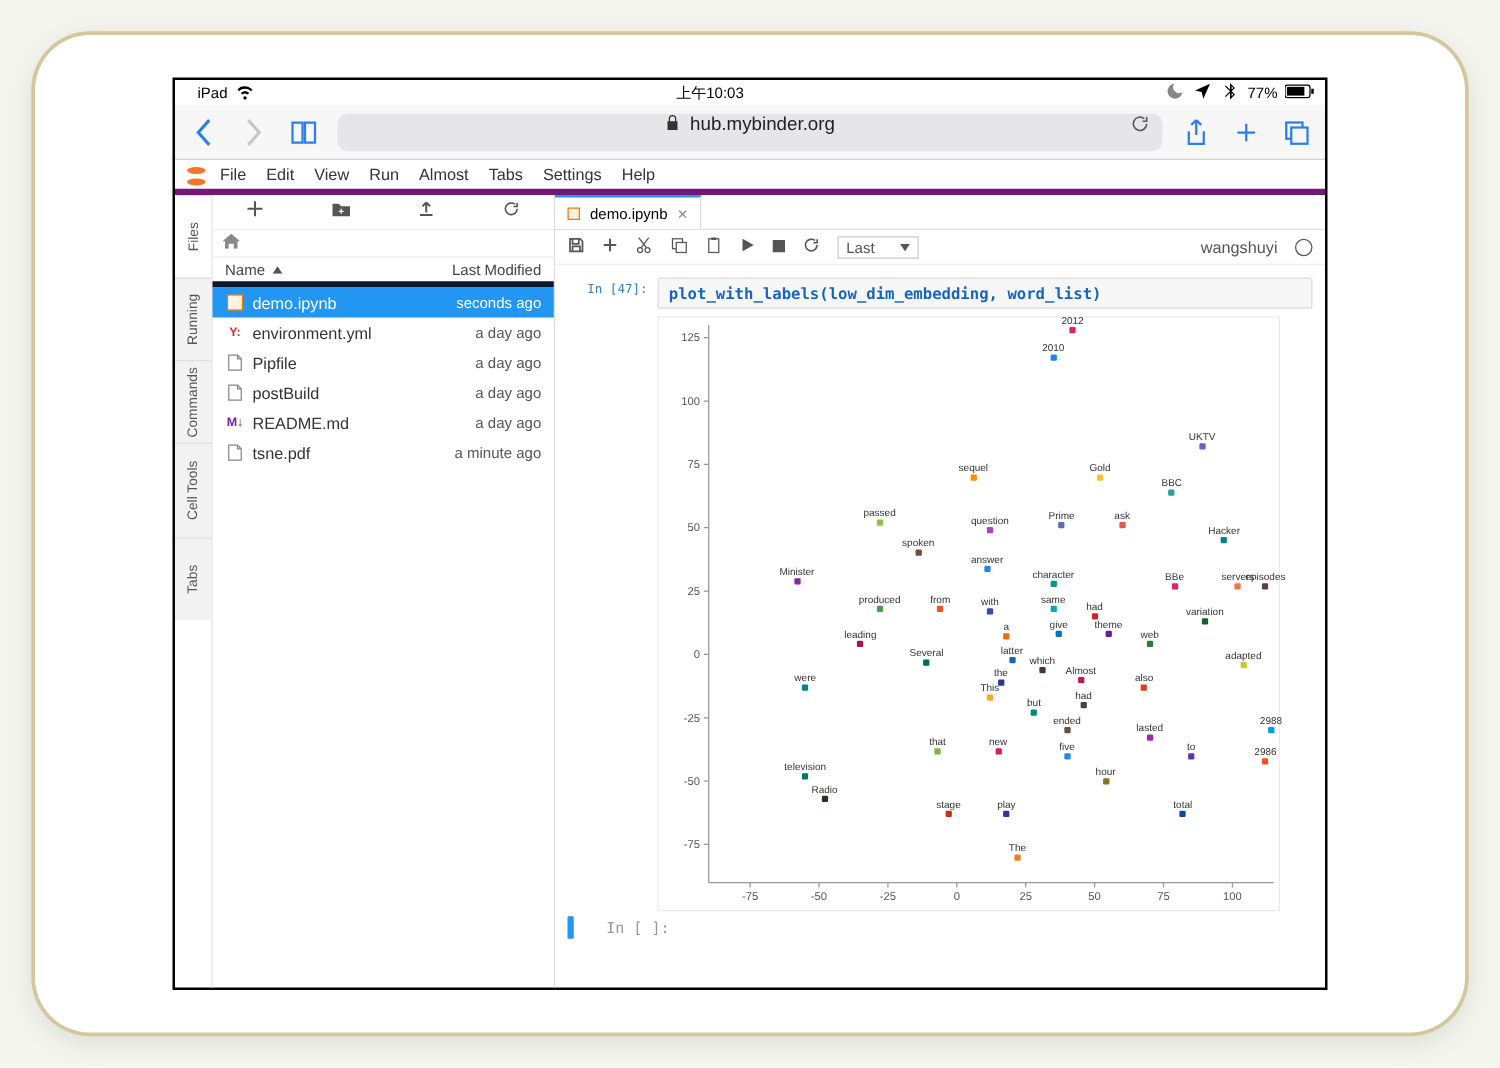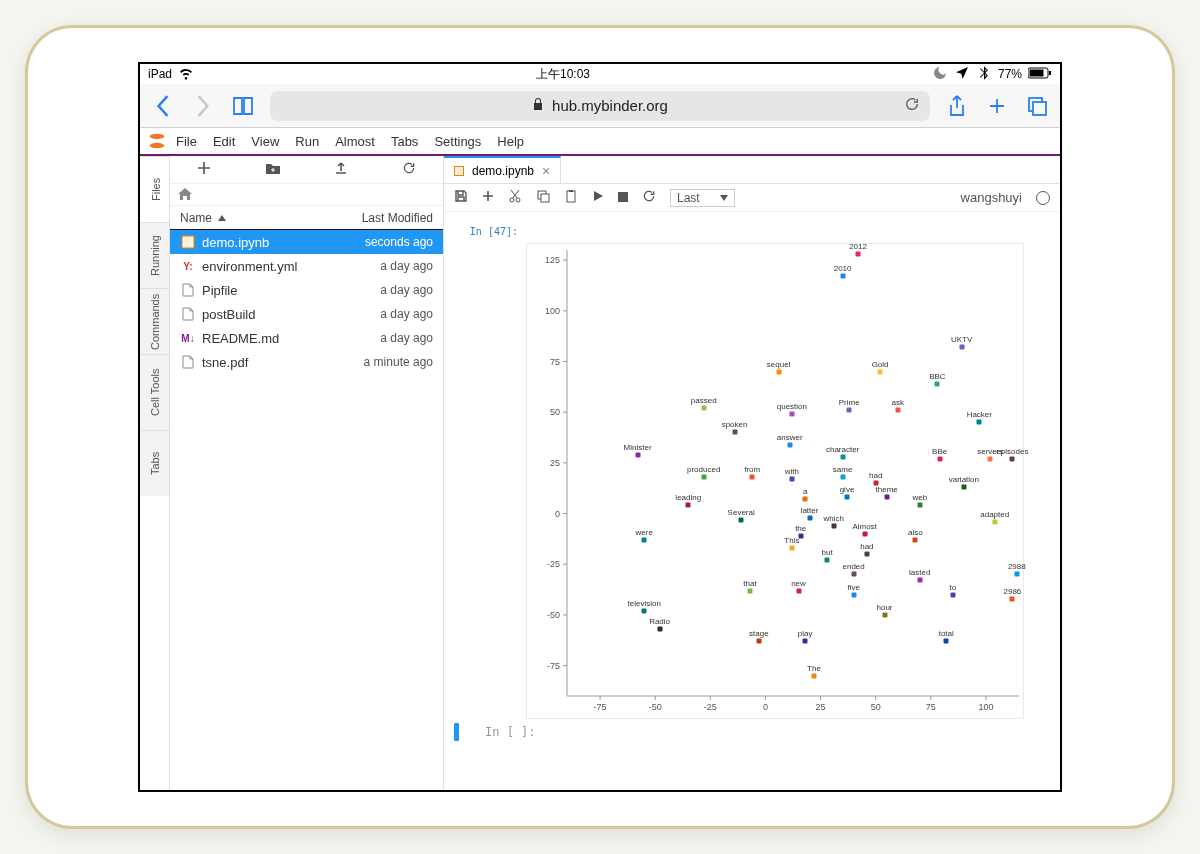--- a/index.html
+++ b/index.html
@@ -7,46 +7,46 @@
 
 
 .ipad-frame { position: absolute; top: 28px; left: 28px; right: 28px; bottom: 28px; background: #fff; border-radius: 44px; box-shadow: 0 0 0 3px #d6c69b, 0 6px 24px rgba(0,0,0,.12); }
 .ipad-inner { position: absolute; inset: 18px; background: #fff; border-radius: 30px; }
 .ipad-camera { position: absolute; left: 40px; top: 50%; transform: translateY(-50%); width: 14px; height: 14px; border-radius: 50%; background: radial-gradient(circle at 40% 40%, #555 20%, #111 55%, #000 100%); }
 .ipad-home { position: absolute; right: 36px; top: 50%; transform: translateY(-50%); width: 48px; height: 48px; border-radius: 50%; background: #fff; border: 3px solid #e6d9a8; box-shadow: inset 0 0 4px rgba(0,0,0,.1); }
 
 .screen { position: absolute; top: 16px; left: 92px; right: 92px; bottom: 16px; border: 2px solid #000; background: #fff; overflow: hidden; }
 
 
-.ios-status { height: 20px; display: flex; align-items: center; justify-content: space-between; padding: 0 8px; font-size: 12px; background: #fff; }
+.ios-status { height: 20px; display: flex; align-items: center; justify-content: space-between; padding: 0 8px; font-size: 12px; background: #fff; margin-left: 10px; }
 .ios-status .left, .ios-status .right { display: flex; align-items: center; gap: 6px; }
 
 
 .safari-bar { height: 44px; background: #f7f7f8; border-bottom: 1px solid #d1d1d4; display: flex; align-items: center; padding: 0 10px; gap: 14px; }
 .sb-btn { color: #2a7ff0; width: 26px; height: 26px; display: flex; align-items: center; justify-content: center; }
 .sb-btn.disabled { color: #c6c6c9; }
-.url-bar { flex: 1; height: 30px; background: #e6e6e9; border-radius: 8px; display: flex; align-items: center; justify-content: center; gap: 8px; color: #222; font-size: 15px; position: relative; }
+.url-bar { flex: 1; height: 30px; background: #e6e6e9; border-radius: 8px; display: flex; justify-content: center; gap: 8px; color: #222; font-size: 15px; position: relative; }
 .url-bar .reload { position: absolute; right: 10px; color: #5b5b5e; }
 .url-bar .lock { color: #333; }
 
 
 .jlab { display: flex; height: calc(100% - 64px); }
-.jlab-menubar { height: 28px; background: #fff; border-bottom: 2px solid #701a75; display: flex; align-items: center; gap: 16px; padding-left: 36px; font-size: 13px; position: relative; }
+.jlab-menubar { height: 28px; background: #fff; border-bottom: 5px solid #701a75; display: flex; align-items: center; gap: 16px; padding-left: 36px; font-size: 13px; position: relative; }
 .jlab-menubar .jupyter-logo { position: absolute; left: 6px; top: 2px; width: 22px; height: 22px; }
 .jlab-menubar span { color: #333; cursor: default; }
 
 .left-rail { width: 30px; border-right: 1px solid #dfdfdf; display: flex; flex-direction: column; }
 .rail-tab { height: 66px; display: flex; align-items: center; justify-content: center; writing-mode: vertical-rl; transform: rotate(180deg); font-size: 11px; color: #555; border-bottom: 1px solid #dfdfdf; cursor: pointer; }
 .rail-tab.active { background: #fff; border-right: 2px solid transparent; }
 .rail-tab:not(.active) { background: #f2f2f2; }
 
 .file-panel { width: 274px; border-right: 1px solid #dfdfdf; display: flex; flex-direction: column; }
 .file-toolbar { height: 28px; border-bottom: 1px solid #eee; display: flex; align-items: center; justify-content: space-around; color: #555; }
 .file-breadcrumb { height: 22px; border-bottom: 1px solid #eee; display: flex; align-items: center; padding: 0 8px; color: #666; }
-.file-header { height: 24px; display: flex; align-items: center; font-size: 12px; color: #444; border-bottom: 1px solid #0f172a; }
+.file-header { height: 24px; display: flex; align-items: center; font-size: 12px; color: #444; border-bottom: 5px solid #0f172a; }
 .file-header .col-name { flex: 1; padding-left: 10px; display: flex; align-items: center; gap: 6px; }
 .file-header .col-mod { width: 110px; text-align: right; padding-right: 10px; }
 
 .file-row { height: 24px; display: flex; align-items: center; font-size: 13px; color: #333; padding: 0 10px; }
 .file-row.selected { background: #2196f3; color: #fff; }
 .file-row .fi { width: 16px; height: 16px; margin-right: 6px; display: inline-flex; align-items: center; justify-content: center; font-size: 11px; }
 .file-row .fname { flex: 1; }
 .file-row .fmod { font-size: 12px; color: #555; }
 .file-row.selected .fmod { color: #fff; }
 
@@ -328,20 +328,21 @@
                 </svg>
             </span>
             <div class="spacer"></div>
             <span>wangshuyi</span>
             <span class="kernel-ind"></span>
           </div>
 
           <div class="nb-body">
             <div class="cell">
               <div class="prompt">In [47]:</div>
+              <div class="code"><span class="fn">plot_with_labels(low_dim_embedding, word_list)</span></div>
             </div>
             <div class="output">
               <div class="chart" id="chart">
                 <svg id="axes">
                     <g class="axis">
                       <line x1="40" y1="6" x2="40" y2="452"></line>
                       <line x1="40" y1="452" x2="492" y2="452"></line>
                       <line x1="73.07317073170731" y1="452" x2="73.07317073170731" y2="456"></line>
                       <text x="73.07317073170731" y="466" text-anchor="middle">-75</text>
                       <line x1="128.1951219512195" y1="452" x2="128.1951219512195" y2="456"></line>

